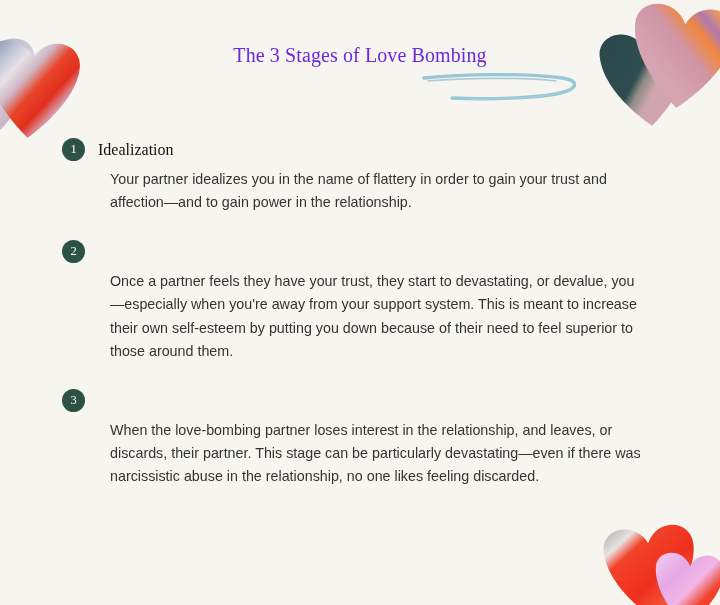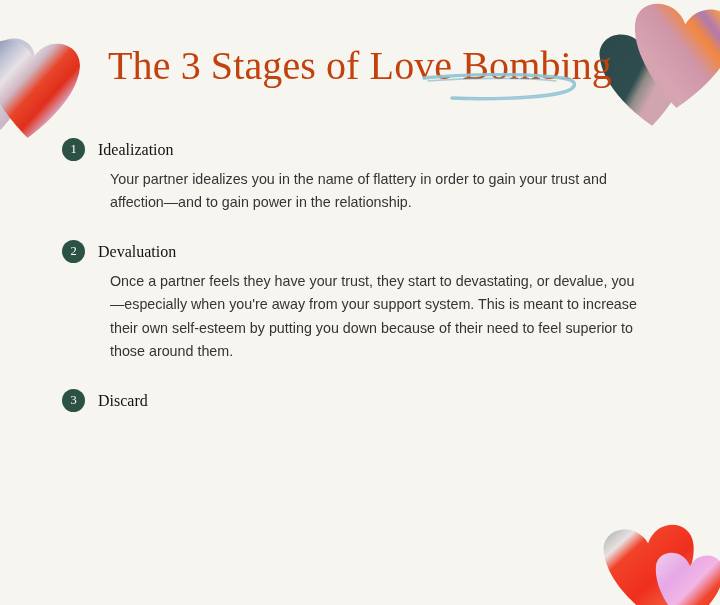--- a/index.html
+++ b/index.html
@@ -33,23 +33,23 @@
   
   #title-block {
     position: absolute;
     left: 0;
     top: 44px;
     width: 720px;
     text-align: center;
   }
   #page-title {
     font-family: "Liberation Serif", serif;
-    font-size: 40px;
+    font-size: 20px;
     font-weight: 400;
-    color: #c2410c;
+    color: #6d28d9;
     letter-spacing: .1px;
     line-height: 1.1;
     margin: 0;
   }
   #title-swoosh {
     position: absolute;
     left: 422px;
     top: 26px;
     width: 160px;
     height: 34px;
@@ -195,26 +195,25 @@
       <div class="stage-head">
         <span class="stage-badge">1</span>
         <span class="stage-title">Idealization</span>
       </div>
       <p class="stage-body">Your partner idealizes you in the name of flattery in order to gain your trust and affection—and to gain power in the relationship.</p>
     </section>
 
     <section class="stage">
       <div class="stage-head">
         <span class="stage-badge">2</span>
-        <span class="stage-title">Devaluation</span>
       </div>
       <p class="stage-body">Once a partner feels they have your trust, they start to devastating, or devalue, you—especially when you're away from your support system. This is meant to increase their own self-esteem by putting you down because of their need to feel superior to those around them.</p>
     </section>
 
     <section class="stage">
       <div class="stage-head">
         <span class="stage-badge">3</span>
-        <span class="stage-title">Discard</span>
       </div>
+      <p class="stage-body">When the love-bombing partner loses interest in the relationship, and leaves, or discards, their partner. This stage can be particularly devastating—even if there was narcissistic abuse in the relationship, no one likes feeling discarded.</p>
     </section>
 
   </div>
 </div>
 
 </body></html>

